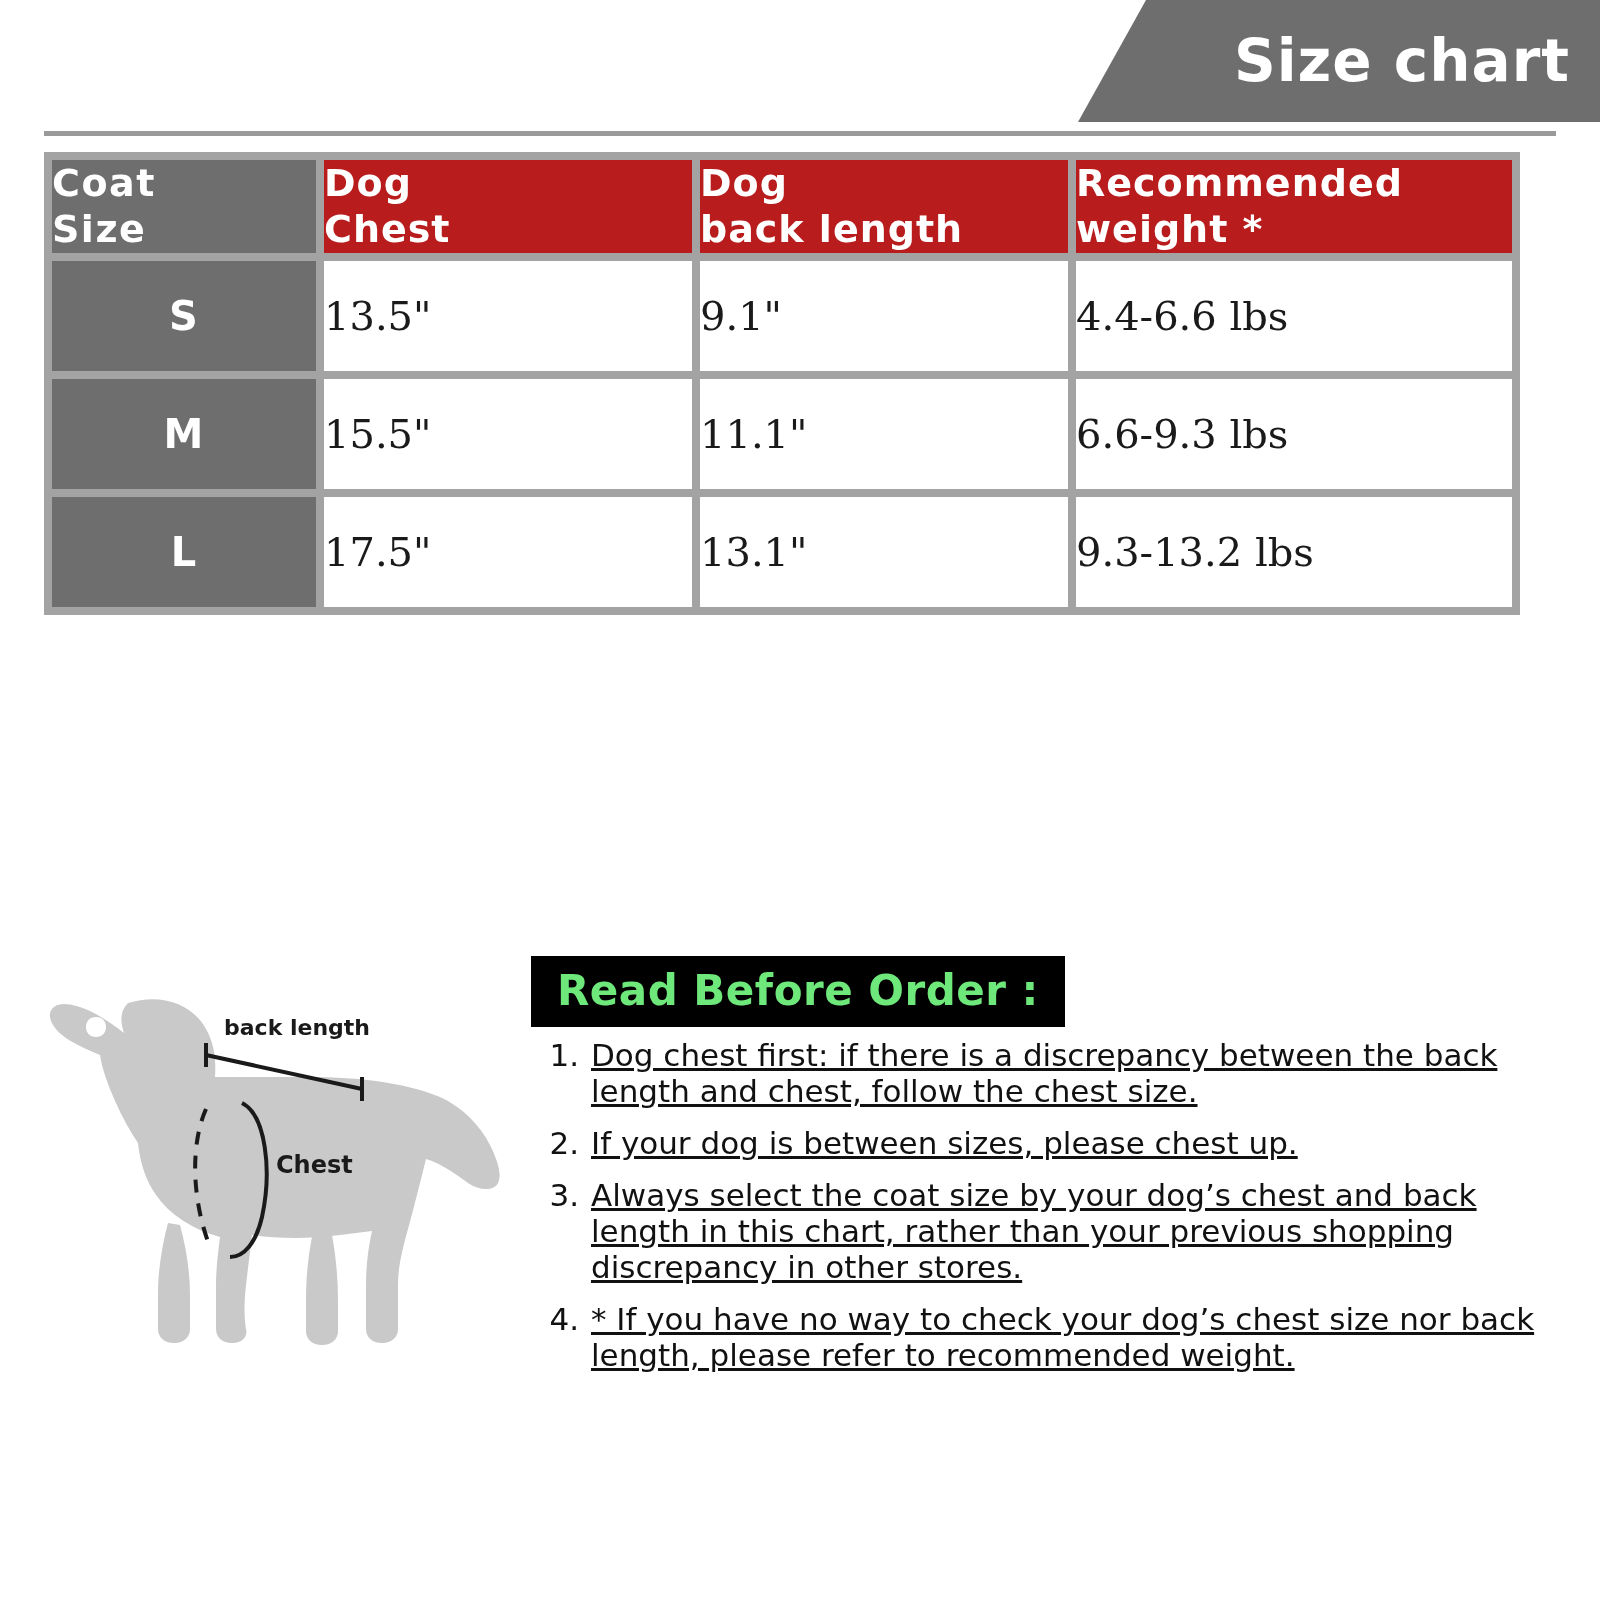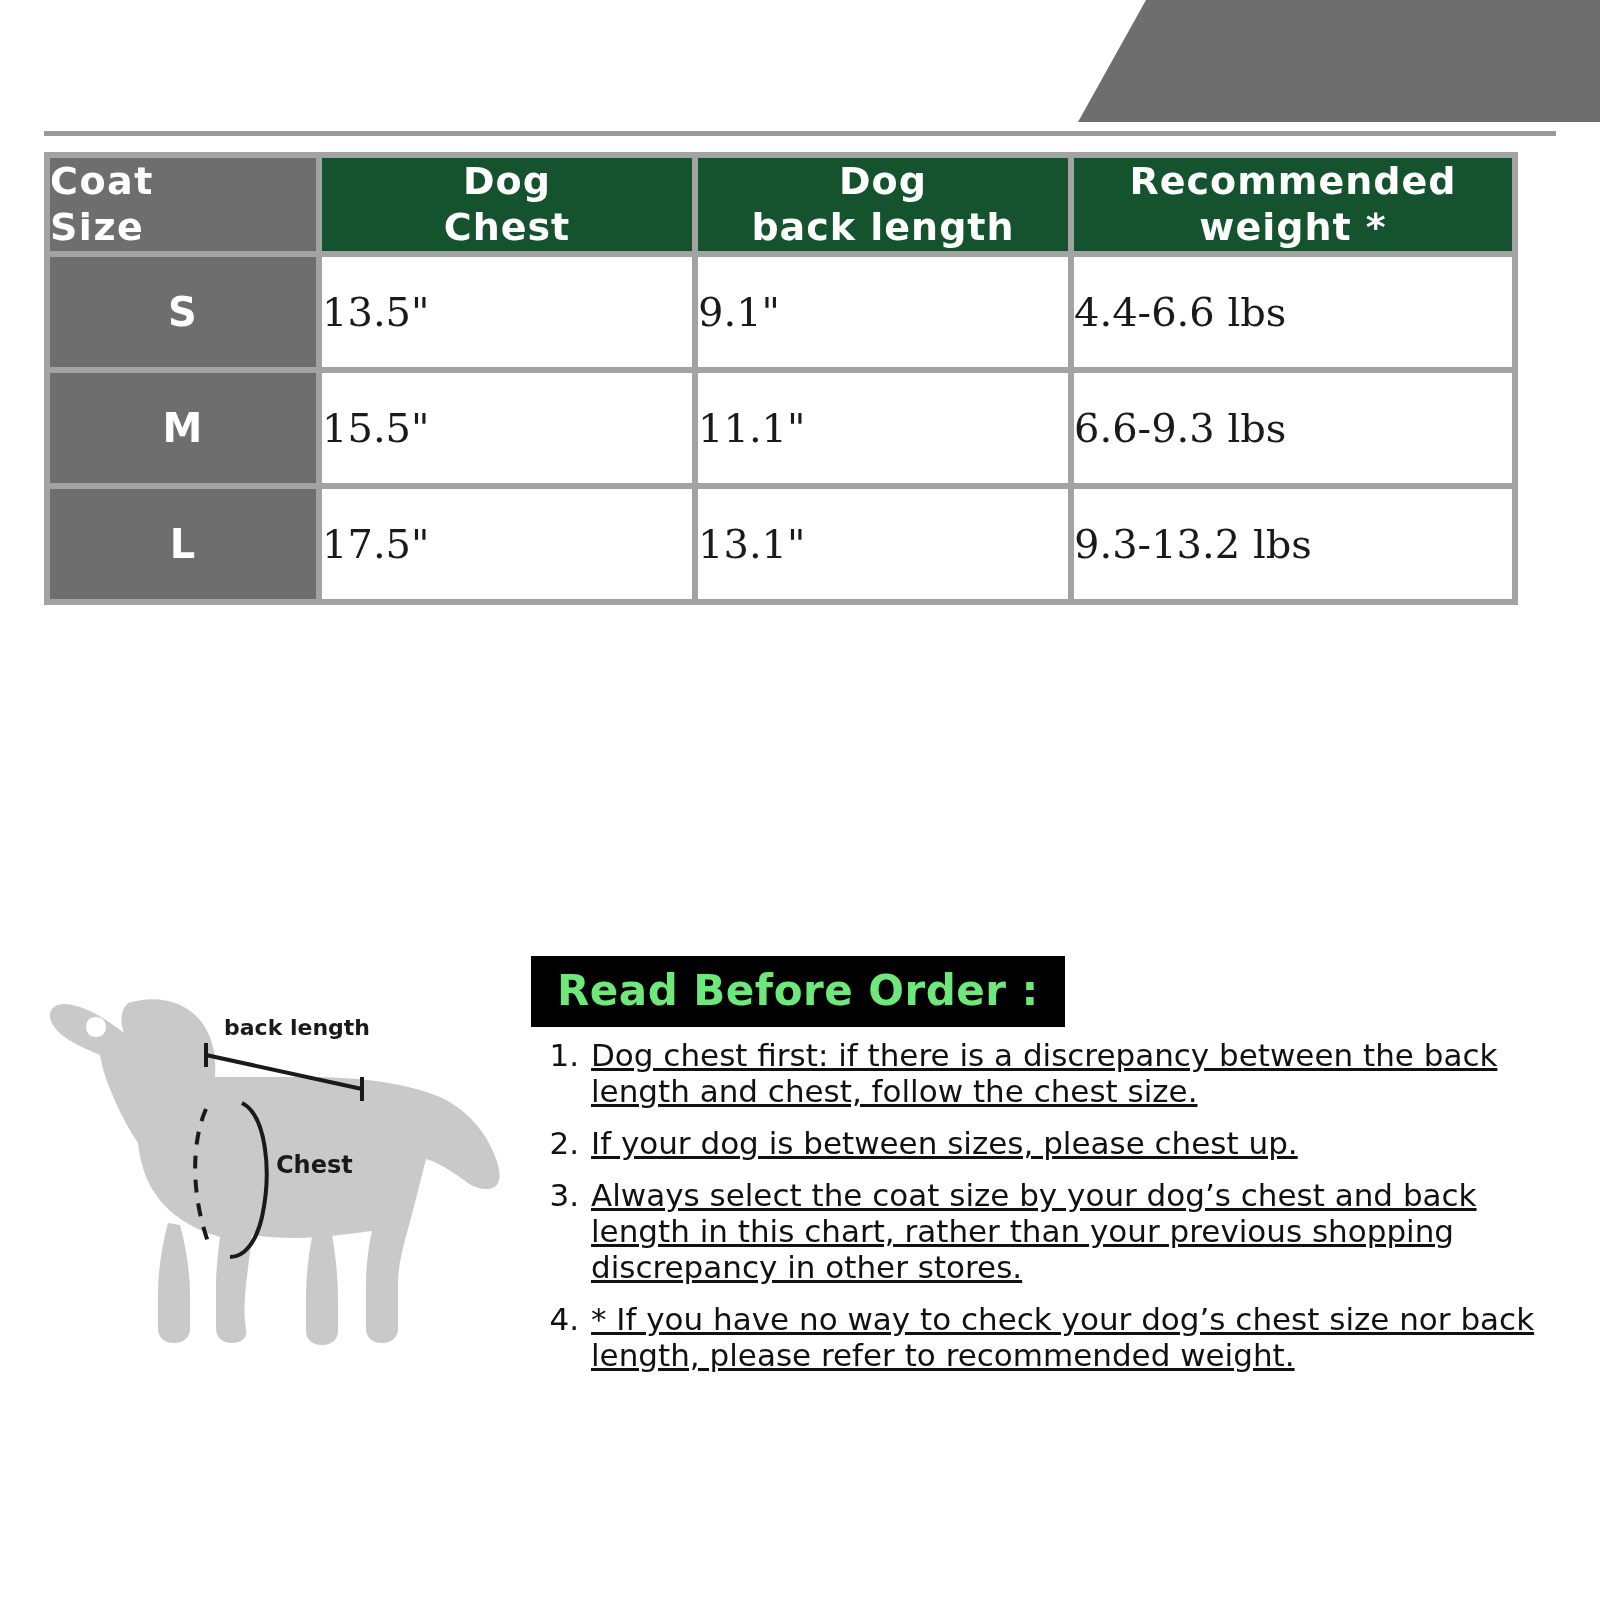--- a/index.html
+++ b/index.html
@@ -57,43 +57,43 @@
     left: 44px;
     top: 152px;
     width: 1468px;
   }
   table.size-table {
     border-collapse: collapse;
     width: 100%;
     table-layout: fixed;
   }
   table.size-table td, table.size-table th {
-    border: 6px solid #a3a3a3;
+    border: 8px solid #a3a3a3;
     padding: 0;
   }
   .col-size   { width: 272px; }
   .col-chest  { width: 376px; }
   .col-back   { width: 376px; }
   .col-weight { width: 444px; }
 
   th.head-size {
     background: #6e6e6e;
     color: #ffffff;
     text-align: left;
     vertical-align: middle;
     padding: 14px 0 14px 56px;
     font-size: 38px;
     font-weight: bold;
     line-height: 1.22;
     letter-spacing: 1.5px;
   }
   th.head-blue {
-    background: #14532d;
+    background: #b91c1c;
     color: #ffffff;
-    text-align: center;
+    text-align: left;
     vertical-align: middle;
     padding: 14px 0 14px 24px;
     font-size: 38px;
     font-weight: bold;
     line-height: 1.22;
     letter-spacing: 1px;
   }
   th .hline { display: block; }
 
   td.cell-size {
@@ -168,20 +168,21 @@
   }
   .note-underline {
     text-decoration: underline;
   }
 </style>
 </head>
 <body>
 
 <div class="header">
   <div class="header-shape"></div>
+  <div class="header-title">Size chart</div>
 </div>
 <div class="top-rule"></div>
 
 <div class="table-wrap">
   <table class="size-table">
     <colgroup>
       <col class="col-size">
         <col class="col-chest">
         <col class="col-back">
         <col class="col-weight">

